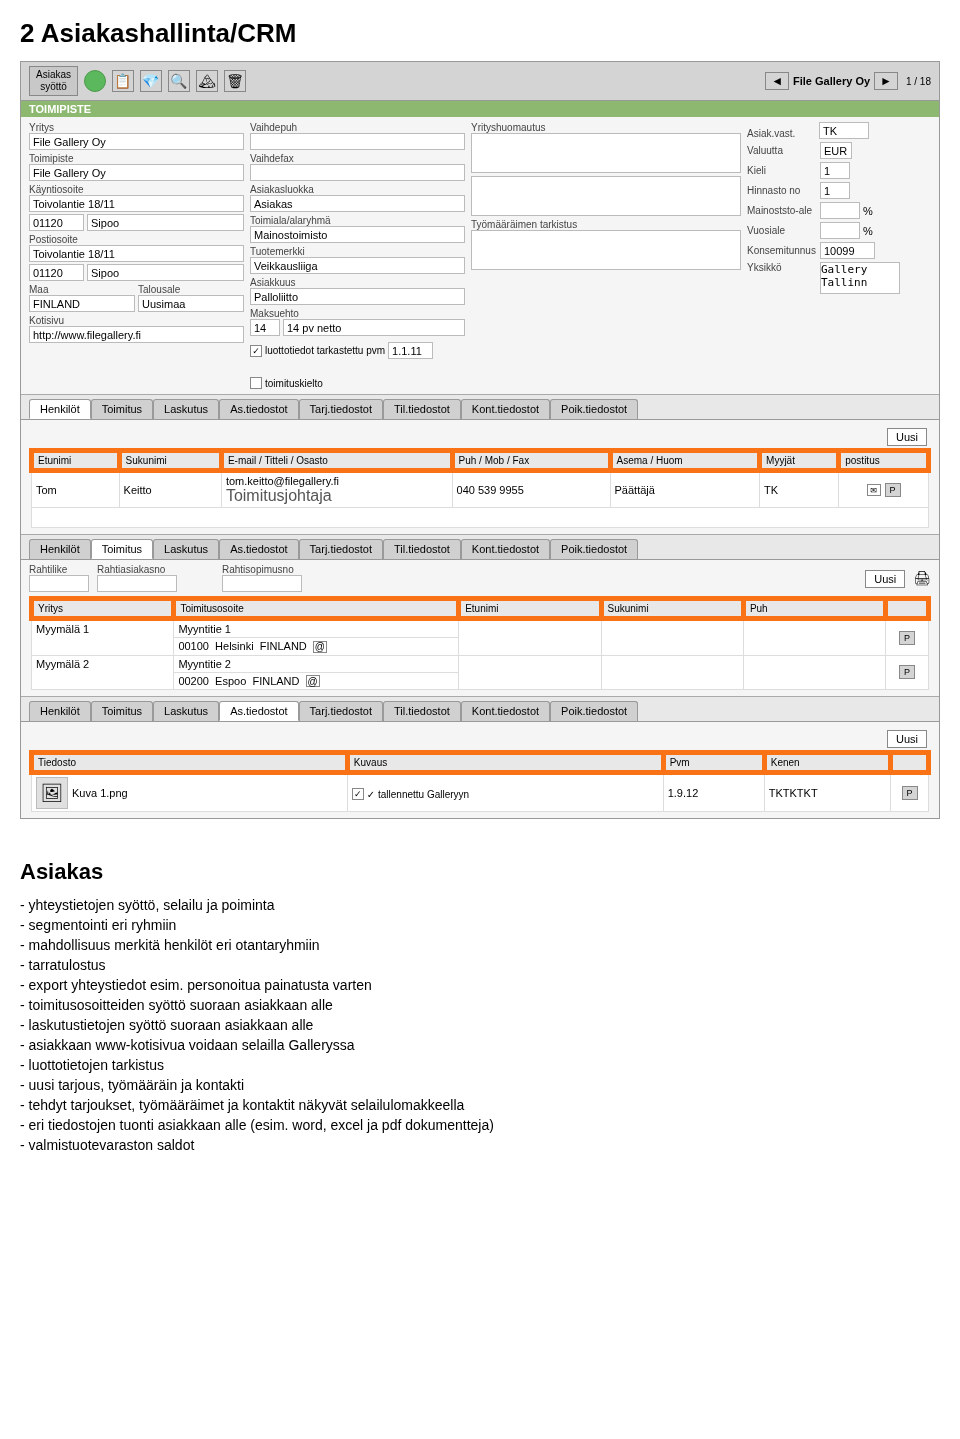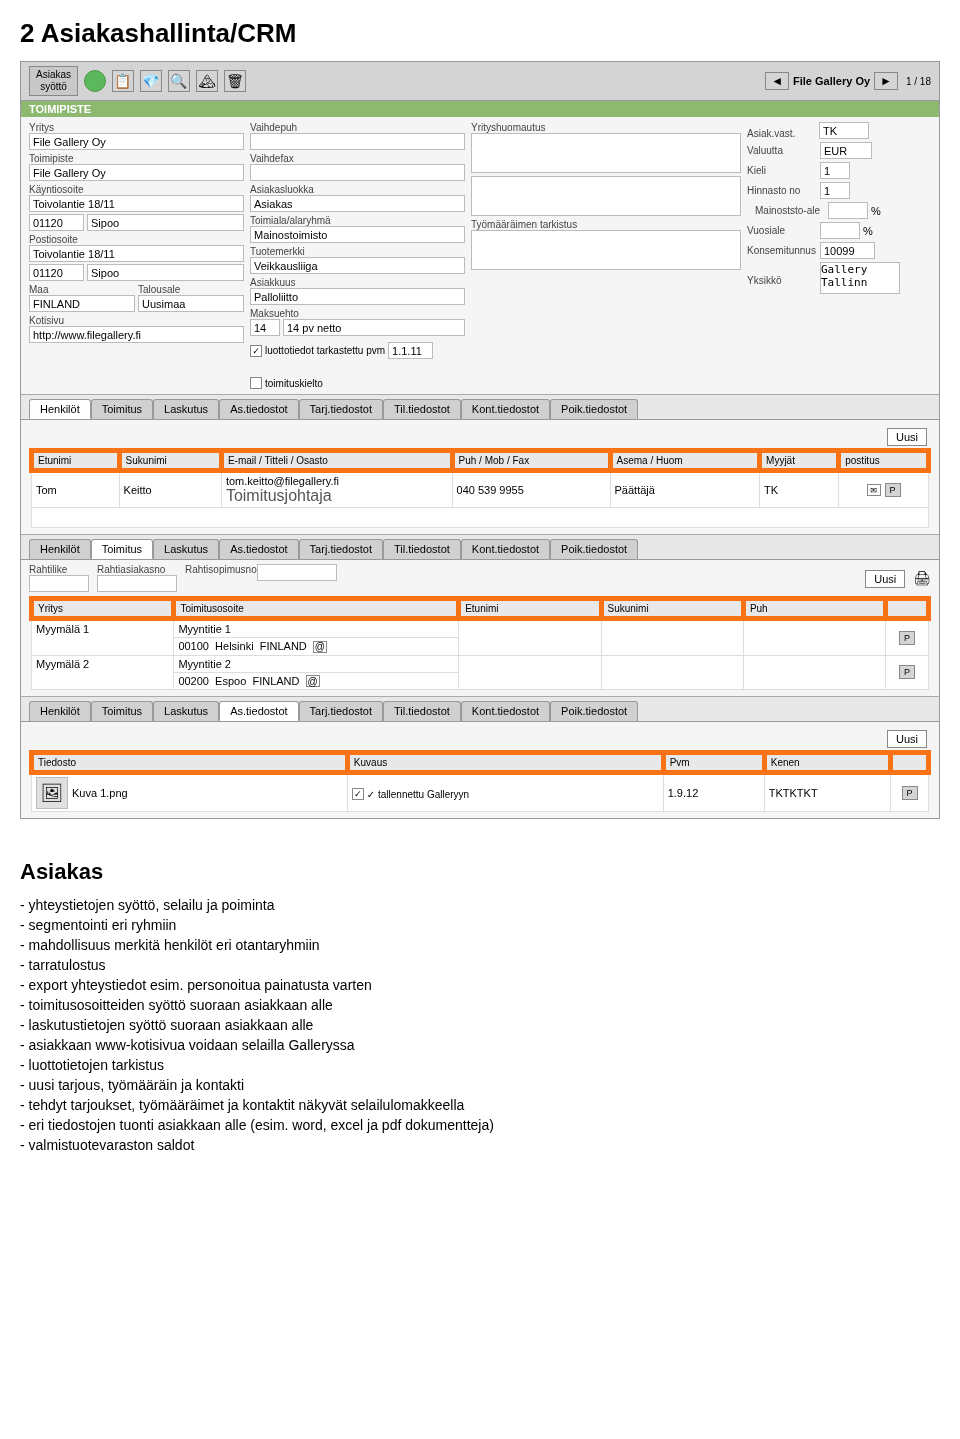--- a/index.html
+++ b/index.html
@@ -362,46 +362,46 @@
         </div>
       </div>
 
       <div style="display:flex;flex-direction:column;gap:3px;">
         <div style="display:flex;gap:2px;align-items:flex-end;">
           <span class="field-label" style="min-width:70px;">Asiak.vast.</span>
           <input class="field-input" style="width: 50px;" value="TK">
         </div>
         <div style="display:flex;gap:3px;align-items:center;">
           <span class="field-label" style="min-width:70px;">Valuutta</span>
-          <input class="field-input" style="width: 52px;" value="EUR">
+          <input class="field-input" style="width: 32px;" value="EUR">
         </div>
         <div style="display:flex;gap:3px;align-items:center;">
           <span class="field-label" style="min-width:70px;">Kieli</span>
           <input class="field-input" style="width: 30px;" value="1">
         </div>
         <div style="display:flex;gap:3px;align-items:center;">
           <span class="field-label" style="min-width:70px;">Hinnasto no</span>
           <input class="field-input" style="width: 30px;" value="1">
         </div>
-        <div style="display:flex;gap:3px;align-items:center;margin-left:8px;">
+        <div style="display:flex;gap:3px;align-items:center;">
           <span class="field-label" style="min-width:70px;">Mainoststo-ale</span>
           <input class="field-input" style="width: 40px;" value="">
           <span style="font-size:11px;">%</span>
         </div>
         <div style="display:flex;gap:3px;align-items:center;">
           <span class="field-label" style="min-width:70px;">Vuosiale</span>
           <input class="field-input" style="width: 40px;" value="">
           <span style="font-size:11px;">%</span>
         </div>
         <div style="display:flex;gap:3px;align-items:center;">
           <span class="field-label" style="min-width:70px;">Konsemitunnus</span>
           <input class="field-input" style="width: 55px;" value="10099">
         </div>
         <div style="display:flex;gap:3px;align-items:flex-start;">
-          <span class="field-label" style="min-width:70px;margin-top:13px;">Yksikkö</span>
+          <span class="field-label" style="min-width:70px;">Yksikkö</span>
           <textarea style="width: 80px; height: 32px; font-size: 11px; border: 1px solid rgb(187, 187, 187); resize: none;">Gallery
 Tallinn</textarea>
         </div>
       </div>
     </div>
   </div>
 
   <div class="section-wrapper" style="margin:0;border:none;border-bottom:1px solid #aaa;">
 
     <div class="tabs-bar">
@@ -473,21 +473,21 @@
       <div style="display:flex;justify-content:space-between;align-items:center;margin-bottom:4px;">
         <div style="display:flex;gap:8px;">
           <div style="display:flex;flex-direction:column;">
             <span class="field-label">Rahtilike</span>
             <input class="field-input" style="width: 60px;" value="">
           </div>
           <div style="display:flex;flex-direction:column;">
             <span class="field-label">Rahtiasiakasno</span>
             <input class="field-input" style="width: 80px;" value="">
           </div>
-          <div style="display:flex;flex-direction:row;">
+          <div style="display:flex;flex-direction:column;margin-left:37px;">
             <span class="field-label">Rahtisopimusno</span>
             <input class="field-input" style="width: 80px;" value="">
           </div>
         </div>
         <div style="display:flex;gap:4px;align-items:center;">
           <button class="uusi-btn">Uusi</button>
           <span style="cursor:pointer;font-size:14px;">🖨</span>
         </div>
       </div>
 

